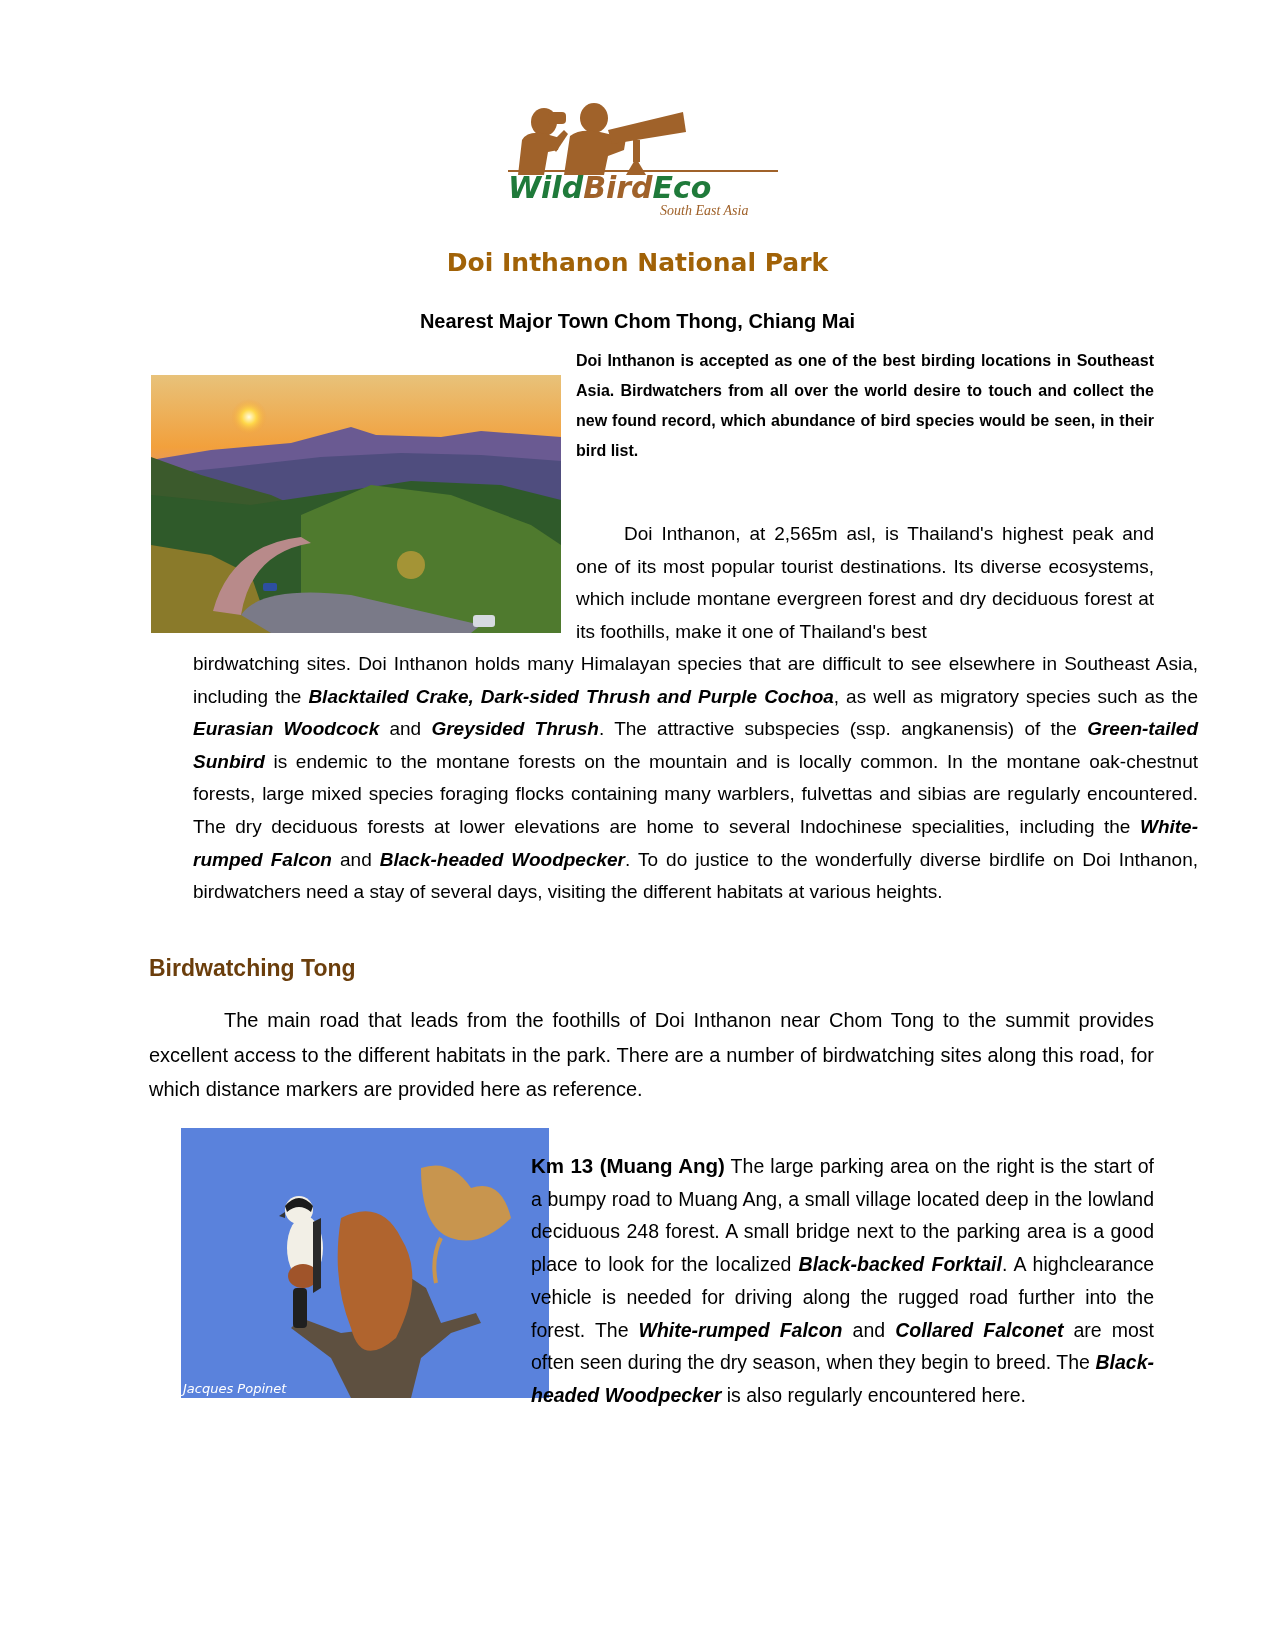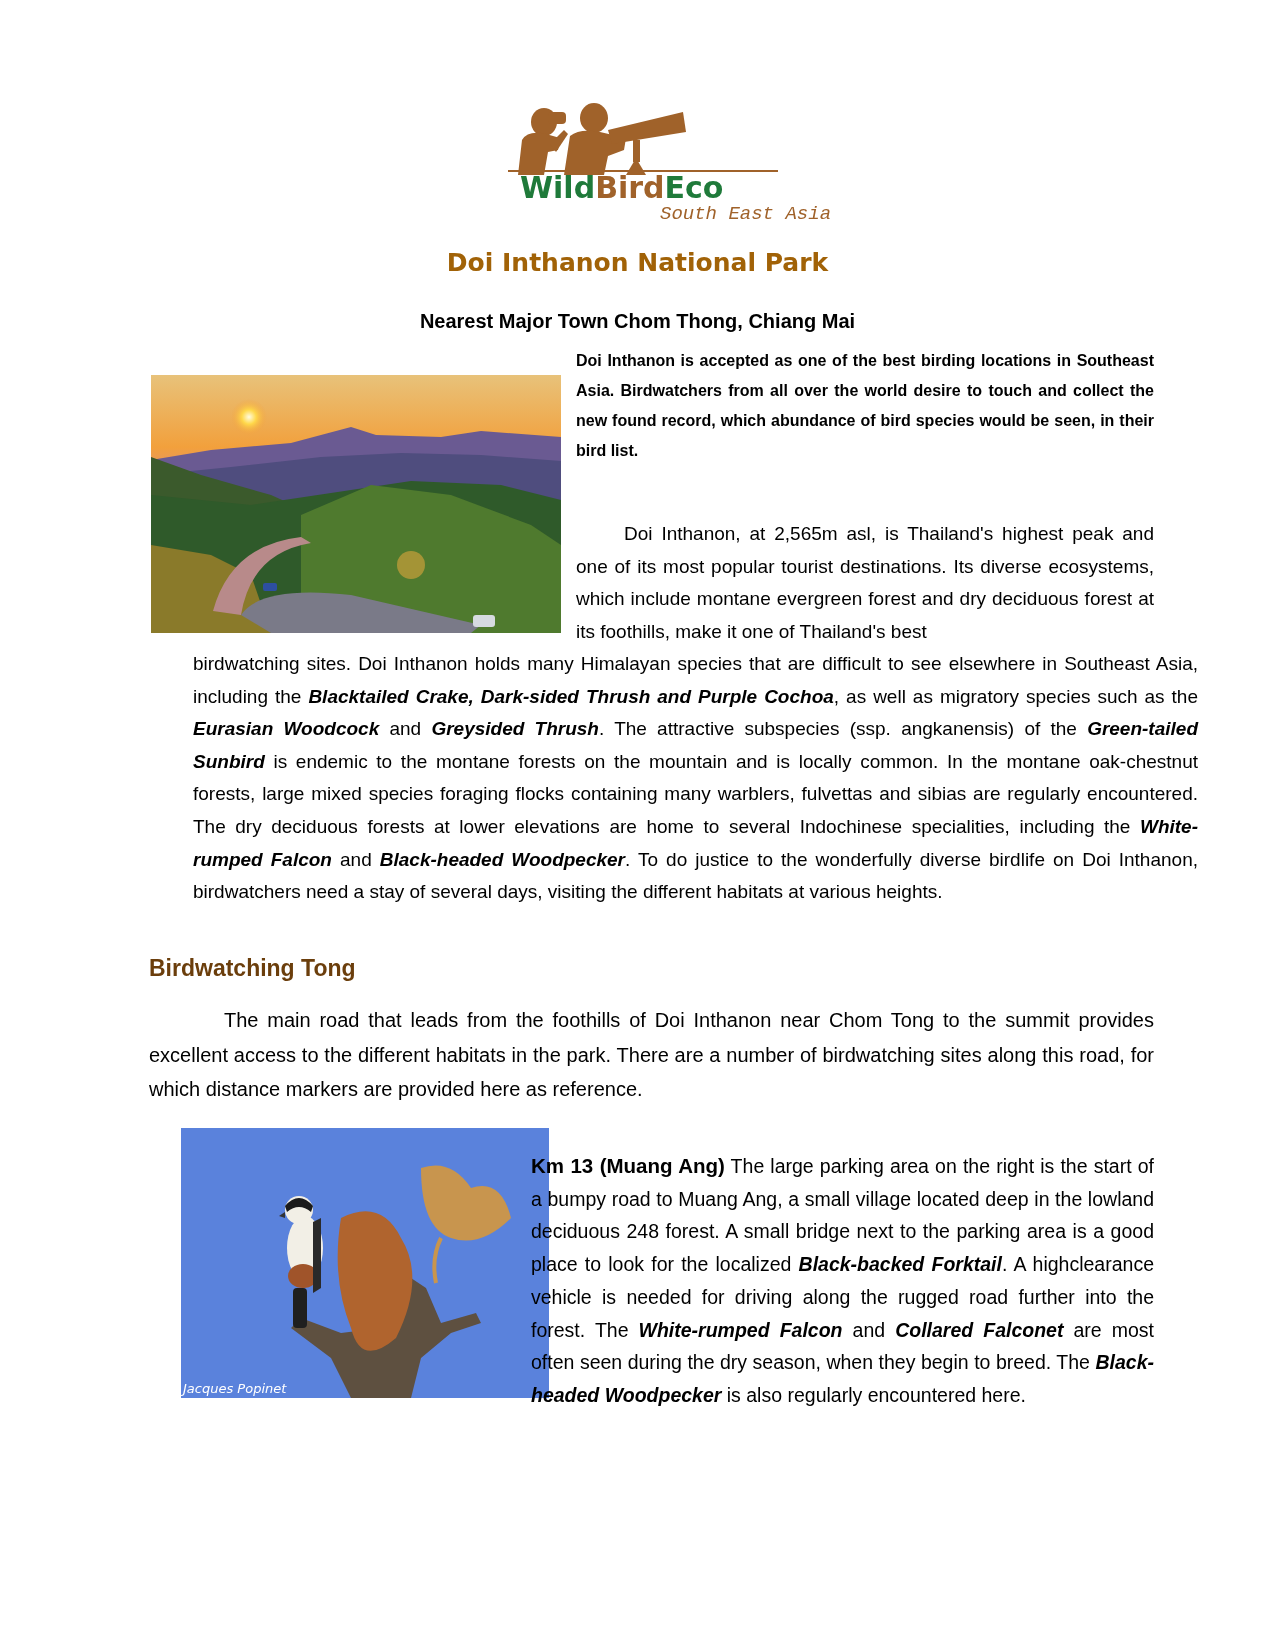--- a/index.html
+++ b/index.html
@@ -1,25 +1,25 @@
 <!DOCTYPE html>
 <html><head>
 <meta charset="utf-8">
 <style>
   html, body { margin: 0; padding: 0; background: #ffffff; }
   body { width: 1275px; height: 1650px; position: relative; overflow: hidden; font-family: "Liberation Sans", sans-serif; color: #000; }
   .abs { position: absolute; }
 
   
   #logo { left: 508px; top: 100px; width: 290px; height: 125px; }
-  .logo-wordmark { position: absolute; left: 0; top: 70px; font-family: "DejaVu Sans", sans-serif; font-weight: bold; font-size: 30px; letter-spacing: 0px; white-space: nowrap; margin-left: 12px; }
+  .logo-wordmark { position: absolute; left: 0; top: 70px; font-family: "DejaVu Sans", sans-serif; font-weight: bold; font-style: italic; font-size: 30px; letter-spacing: 0px; white-space: nowrap; }
   .logo-wild { color: #1f7a3a; }
   .logo-bird { color: #a0622a; }
   .logo-eco { color: #1f7a3a; }
-  .logo-sub { position: absolute; left: 152px; top: 103px; font-family: Liberation Mono, monospace; font-style: italic; font-size: 19px; color: #a0622a; white-space: nowrap; }
+  .logo-sub { position: absolute; left: 152px; top: 103px; font-family: Liberation Serif, serif; font-style: italic; font-size: 14px; color: #a0622a; white-space: nowrap; }
 
   
   #title { left: 0; width: 1275px; top: 248px; text-align: center; font-family: "DejaVu Sans", sans-serif; font-weight: bold; font-size: 25px; color: #a16207; }
   #subtitle { left: 0; width: 1275px; top: 310px; text-align: center; font-family: Liberation Sans, sans-serif; font-weight: bold; font-size: 20px; color: #000; }
 
   
   #photo-mountain { left: 151px; top: 375px; width: 410px; height: 258px; overflow: hidden; }
   #photo-bird { left: 147px; top: 1128px; width: 368px; height: 270px; overflow: hidden; margin-left: 34px; }
 
   

